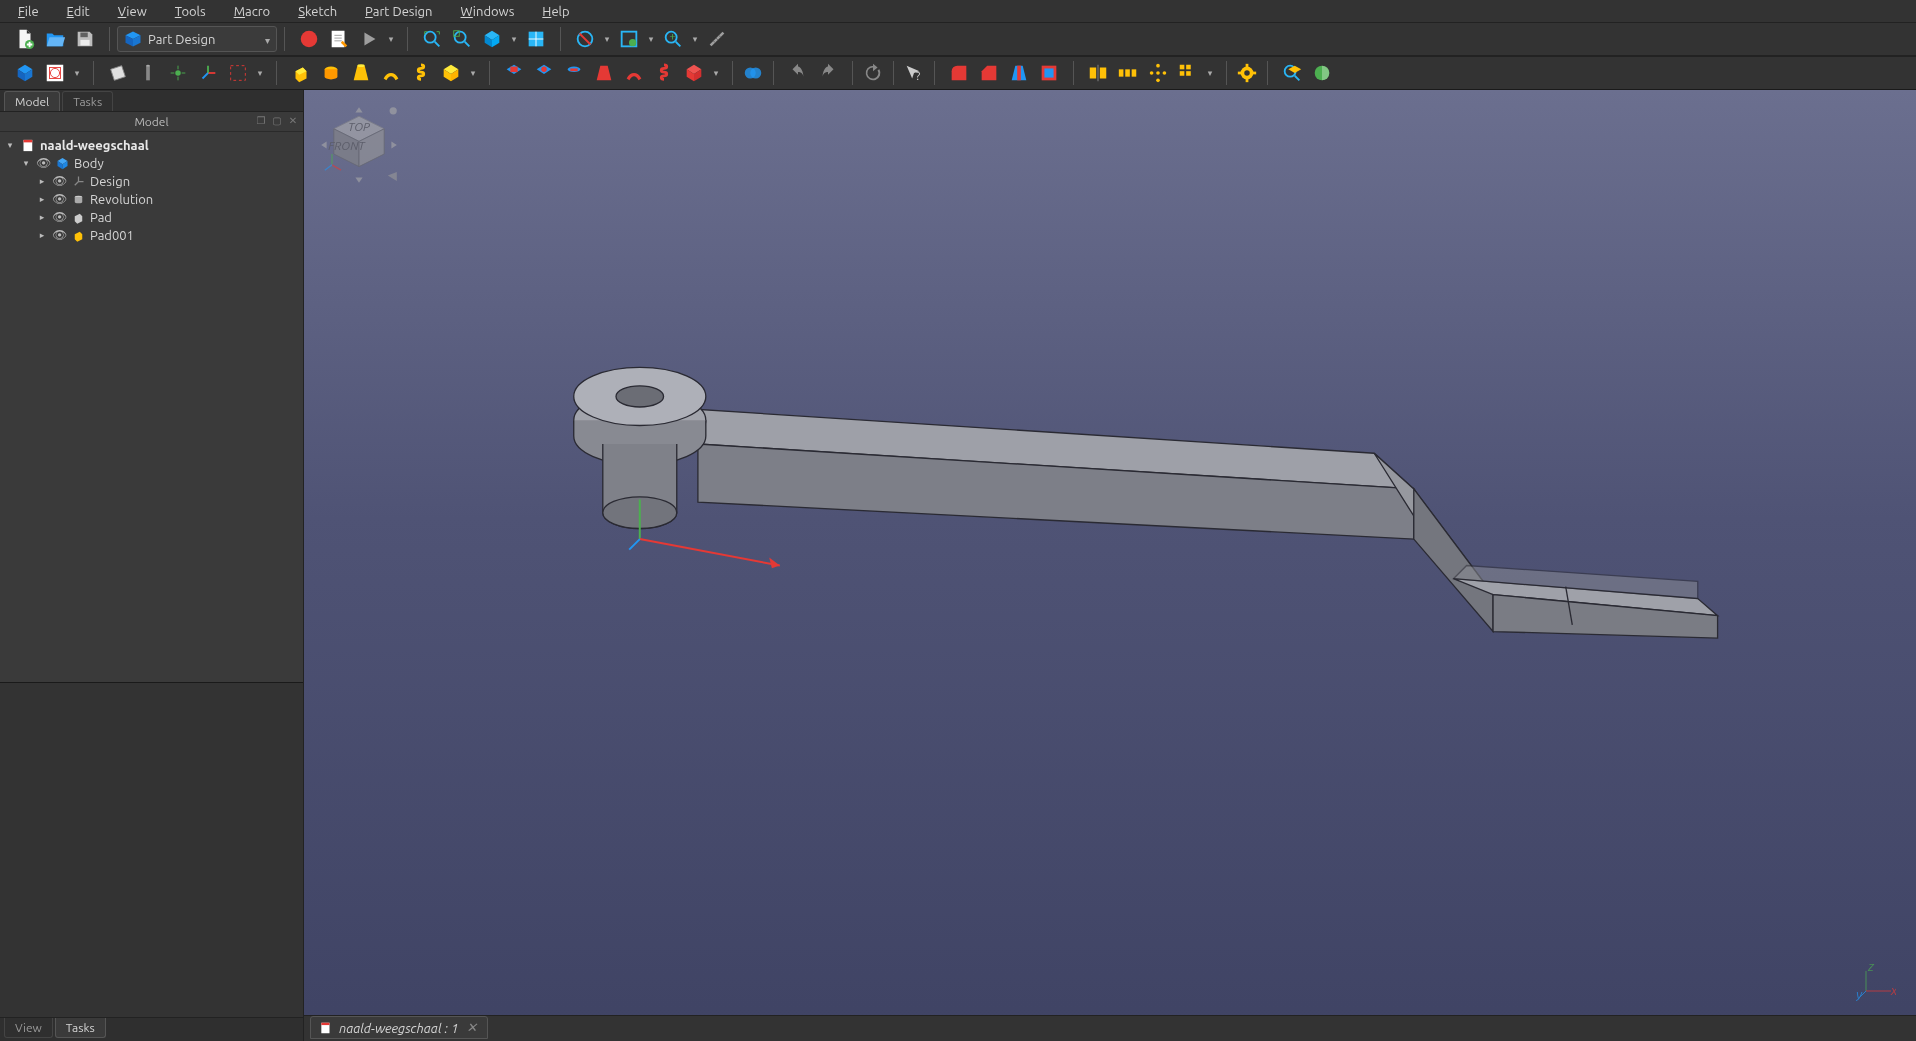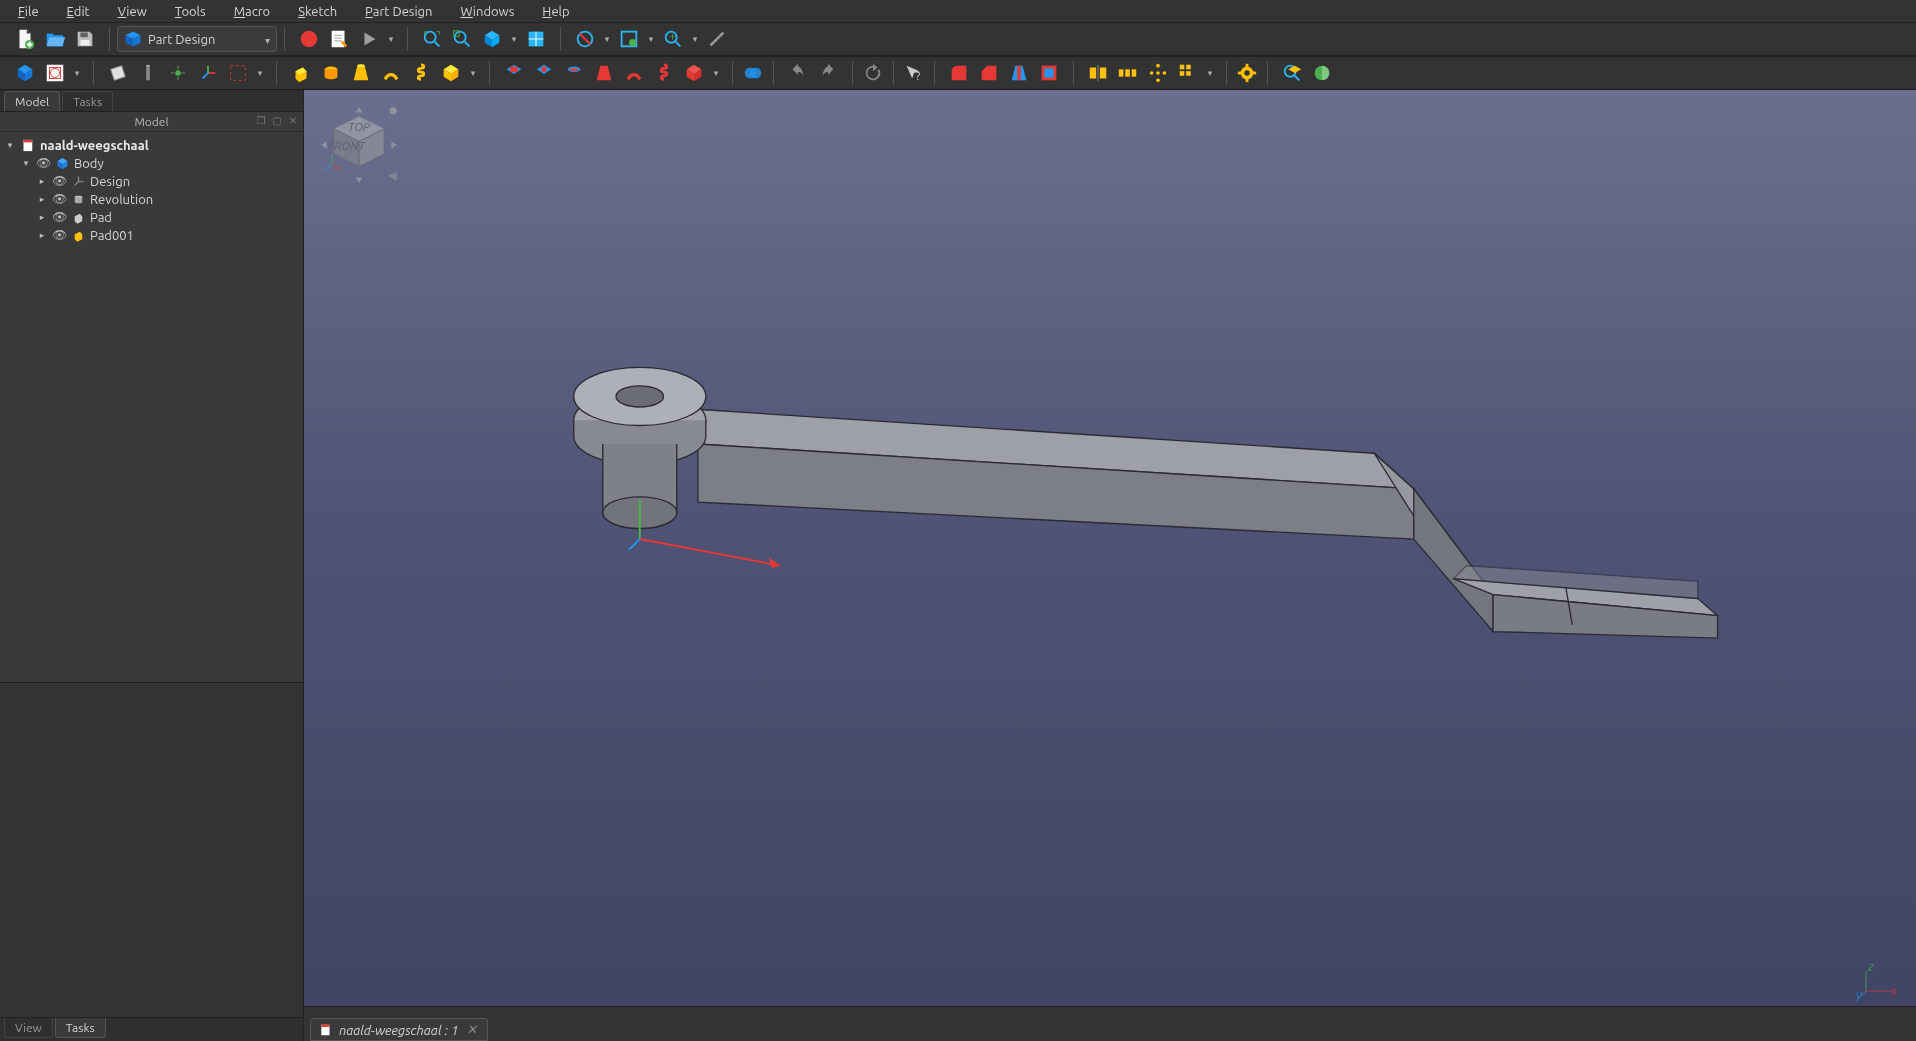--- a/index.html
+++ b/index.html
@@ -56,21 +56,21 @@
 .tabs-bottom .tab { border-radius:0 0 3px 3px; border-top:none; border-bottom:1px solid #555; }
 .tabs-bottom .tab.inactive { border-bottom:1px solid #444; }
 
 
 .viewport { flex:1; position:relative; background: linear-gradient(180deg, #6b6f8f 0%, #4f5375 45%, #3f4364 100%); overflow:hidden;font-style:italic; }
 .navcube { position:absolute; top:10px; left:10px; width:90px; height:90px; opacity:0.6; }
 .part-svg { position:absolute; top:0; left:0; width:100%; height:100%; }
 .mini-axes { position:absolute; bottom:40px; right:20px; width:40px; height:40px; opacity:0.7; }
 
 
-.doc-tabs { position:absolute; bottom:0; left:0; right:0; height:35px; background:#333333; border-top:1px solid #222; display:flex; align-items:flex-end; padding-left:6px; gap:6px; }
+.doc-tabs { position:absolute; bottom:0; left:0; right:0; height:26px; background:#333333; border-top:1px solid #222; display:flex; align-items:flex-start; padding-left:6px; gap:6px; }
 .doc-tab { display:flex; align-items:center; gap:6px; background:#3a3a3a; border:1px solid #555; border-radius:3px 3px 0 0; padding:3px 8px; cursor:pointer; }
 .doc-tab .doc-icon { width:14px; height:14px; }
 .doc-close { color:#888; font-size:13px; cursor:pointer; padding:0 2px; }
 </style>
 </head>
 <body>
 
 <div class="app">
 
   <div class="menu-bar">

